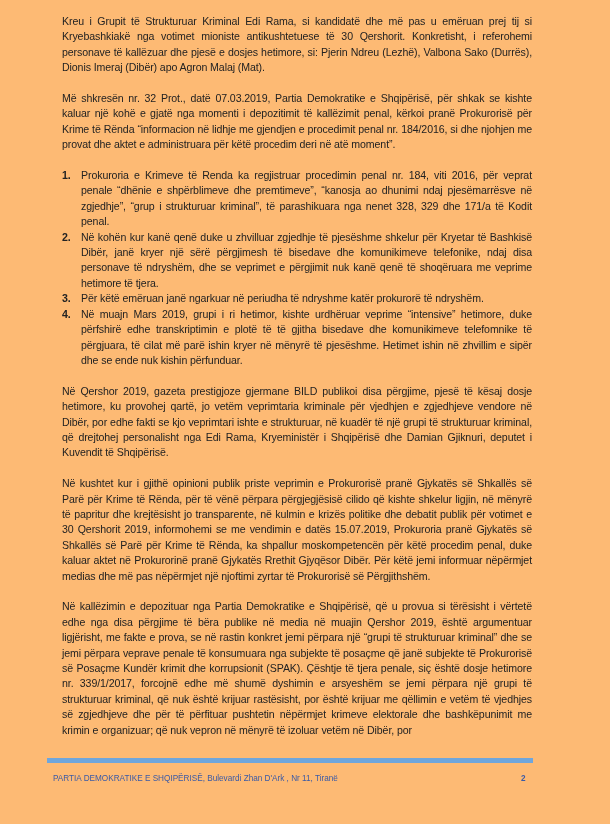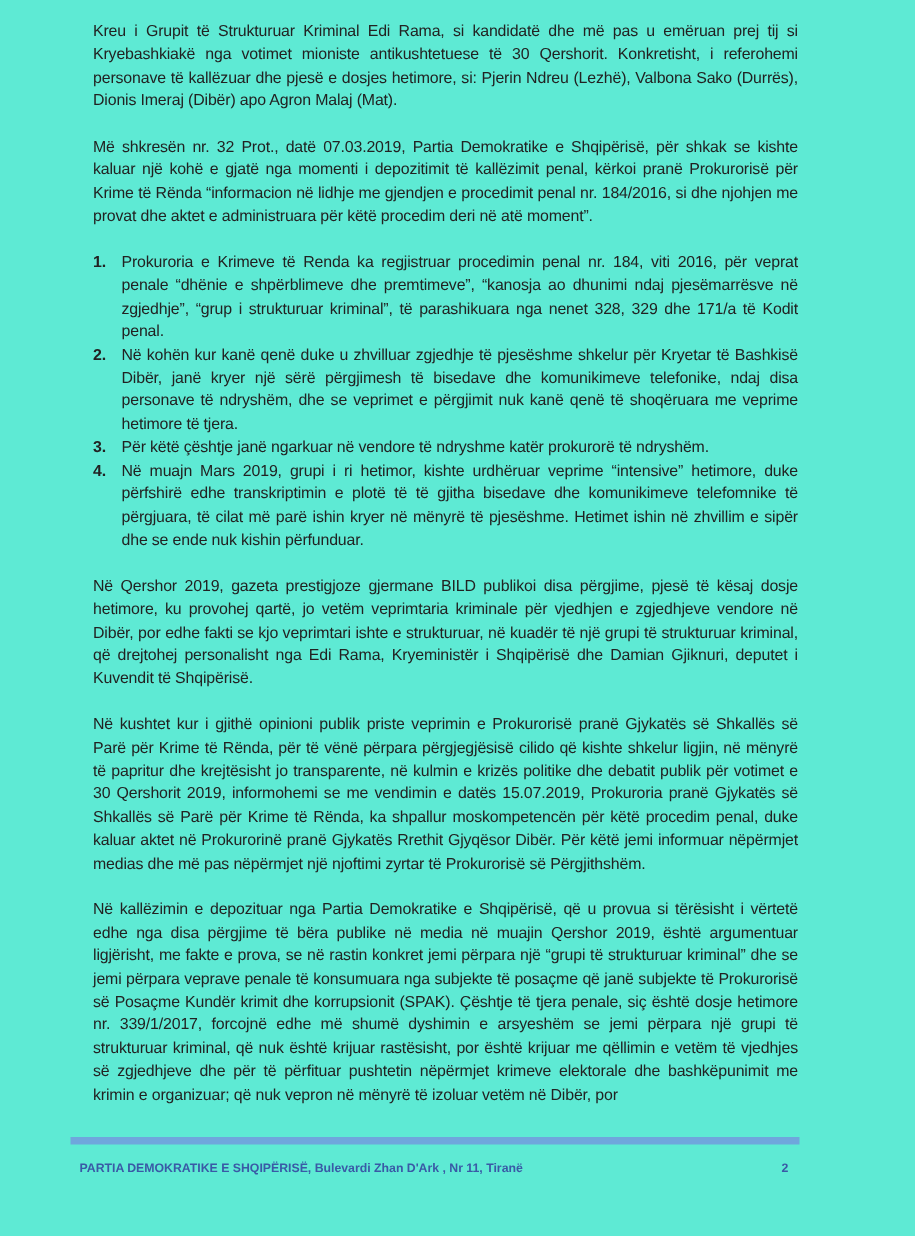--- a/index.html
+++ b/index.html
@@ -1,38 +1,38 @@
 <!DOCTYPE html>
 <html><head>
   <meta charset="utf-8">
   <style>
     html, body { margin: 0; padding: 0; background: #ffffff; }
     body { width: 610px; height: 824px; position: relative; overflow: hidden; }
     .page {
       position: absolute; left: 0; top: 0; width: 610px; height: 824px;
-      background: #5eead4;
+      background: #fdba74;
       font-family: "Liberation Sans", sans-serif;
       color: #222222;
     }
     .content {
       position: absolute; left: 62px; top: 14px; width: 470px;
       font-size: 10.6px; line-height: 15.4px; text-align: justify;
       letter-spacing: -0.1px;
     }
     .para { margin: 0 0 15.4px 0; }
     .list { margin: 0 0 15.4px 0; padding: 0; list-style: none; }
     .list li { position: relative; padding-left: 19px; margin: 0; }
     .list .num { position: absolute; left: 0; top: 0; font-weight: bold; }
     .footer-bar {
       position: absolute; left: 47px; top: 758px; width: 486px; height: 5px;
       background: #6fa6dc;
     }
     .footer-text {
       position: absolute; left: 53px; top: 774px;
-      font-size: 8.2px; font-weight: bold; color: #3a5aa6;
+      font-size: 8.2px; font-weight: normal; color: #3a5aa6;
       font-family: "Liberation Sans", sans-serif;
     }
     .footer-page {
       position: absolute; left: 521px; top: 774px;
       font-size: 8.2px; font-weight: bold; color: #3a5aa6;
       font-family: "Liberation Sans", sans-serif;
     }
   </style>
 </head>
 <body>
@@ -46,21 +46,21 @@
       <li>
         <span class="num">1.</span>
         <span>Prokuroria e Krimeve të Renda ka regjistruar procedimin penal nr. 184, viti 2016, për veprat penale “dhënie e shpërblimeve dhe premtimeve”, “kanosja ao dhunimi ndaj pjesëmarrësve në zgjedhje”, “grup i strukturuar kriminal”, të parashikuara nga nenet 328, 329 dhe 171/a të Kodit penal.</span>
       </li>
       <li>
         <span class="num">2.</span>
         <span>Në kohën kur kanë qenë duke u zhvilluar zgjedhje të pjesëshme shkelur për Kryetar të Bashkisë Dibër, janë kryer një sërë përgjimesh të bisedave dhe komunikimeve telefonike, ndaj disa personave të ndryshëm, dhe se veprimet e përgjimit nuk kanë qenë të shoqëruara me veprime hetimore të tjera.</span>
       </li>
       <li>
         <span class="num">3.</span>
-        <span>Për këtë çështje janë ngarkuar në vendore të ndryshme katër prokurorë të ndryshëm.</span>
+        <span>Për këtë emëruan janë ngarkuar në periudha të ndryshme katër prokurorë të ndryshëm.</span>
       </li>
       <li>
         <span class="num">4.</span>
         <span>Në muajn Mars 2019, grupi i ri hetimor, kishte urdhëruar veprime “intensive” hetimore, duke përfshirë edhe transkriptimin e plotë të të gjitha bisedave dhe komunikimeve telefomnike të përgjuara, të cilat më parë ishin kryer në mënyrë të pjesëshme. Hetimet ishin në zhvillim e sipër dhe se ende nuk kishin përfunduar.</span>
       </li>
     </ol>
 
     <p class="para" style="margin-top:15.4px">Në Qershor 2019, gazeta prestigjoze gjermane BILD publikoi disa përgjime, pjesë të kësaj dosje hetimore, ku provohej qartë, jo vetëm veprimtaria kriminale për vjedhjen e zgjedhjeve vendore në Dibër, por edhe fakti se kjo veprimtari ishte e strukturuar, në kuadër të një grupi të strukturuar kriminal, që drejtohej personalisht nga Edi Rama, Kryeministër i Shqipërisë dhe Damian Gjiknuri, deputet i Kuvendit të Shqipërisë.</p>
     <p class="para">Në kushtet kur i gjithë opinioni publik priste veprimin e Prokurorisë pranë Gjykatës së Shkallës së Parë për Krime të Rënda, për të vënë përpara përgjegjësisë cilido që kishte shkelur ligjin, në mënyrë të papritur dhe krejtësisht jo transparente, në kulmin e krizës politike dhe debatit publik për votimet e 30 Qershorit 2019, informohemi se me vendimin e datës 15.07.2019, Prokuroria pranë Gjykatës së Shkallës së Parë për Krime të Rënda, ka shpallur moskompetencën për këtë procedim penal, duke kaluar aktet në Prokurorinë pranë Gjykatës Rrethit Gjyqësor Dibër. Për këtë jemi informuar nëpërmjet medias dhe më pas nëpërmjet një njoftimi zyrtar të Prokurorisë së Përgjithshëm.</p>
     <p class="para">Në kallëzimin e depozituar nga Partia Demokratike e Shqipërisë, që u provua si tërësisht i vërtetë edhe nga disa përgjime të bëra publike në media në muajin Qershor 2019, është argumentuar ligjërisht, me fakte e prova, se në rastin konkret jemi përpara një “grupi të strukturuar kriminal” dhe se jemi përpara veprave penale të konsumuara nga subjekte të posaçme që janë subjekte të Prokurorisë së Posaçme Kundër krimit dhe korrupsionit (SPAK). Çështje të tjera penale, siç është dosje hetimore nr. 339/1/2017, forcojnë edhe më shumë dyshimin e arsyeshëm se jemi përpara një grupi të strukturuar kriminal, që nuk është krijuar rastësisht, por është krijuar me qëllimin e vetëm të vjedhjes së zgjedhjeve dhe për të përfituar pushtetin nëpërmjet krimeve elektorale dhe bashkëpunimit me krimin e organizuar; që nuk vepron në mënyrë të izoluar vetëm në Dibër, por</p>

